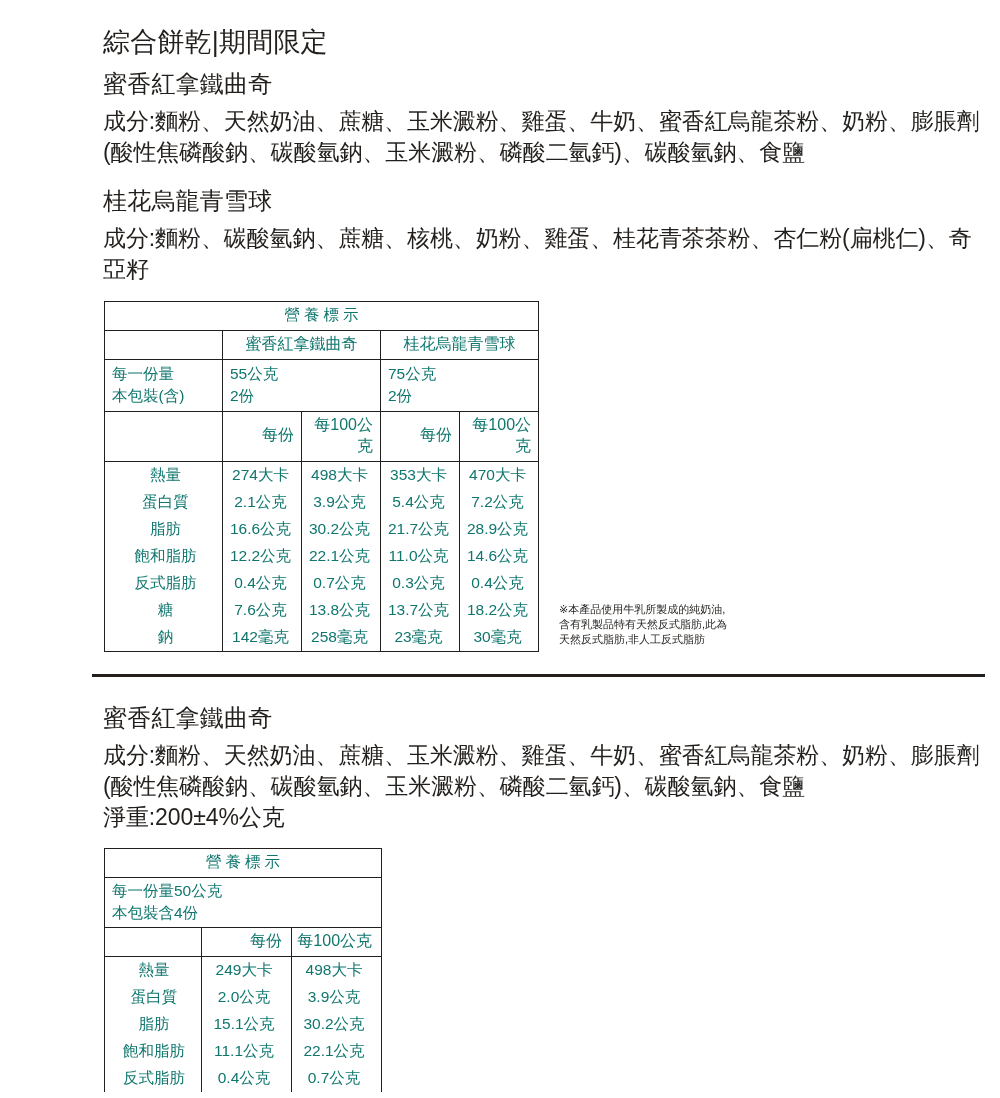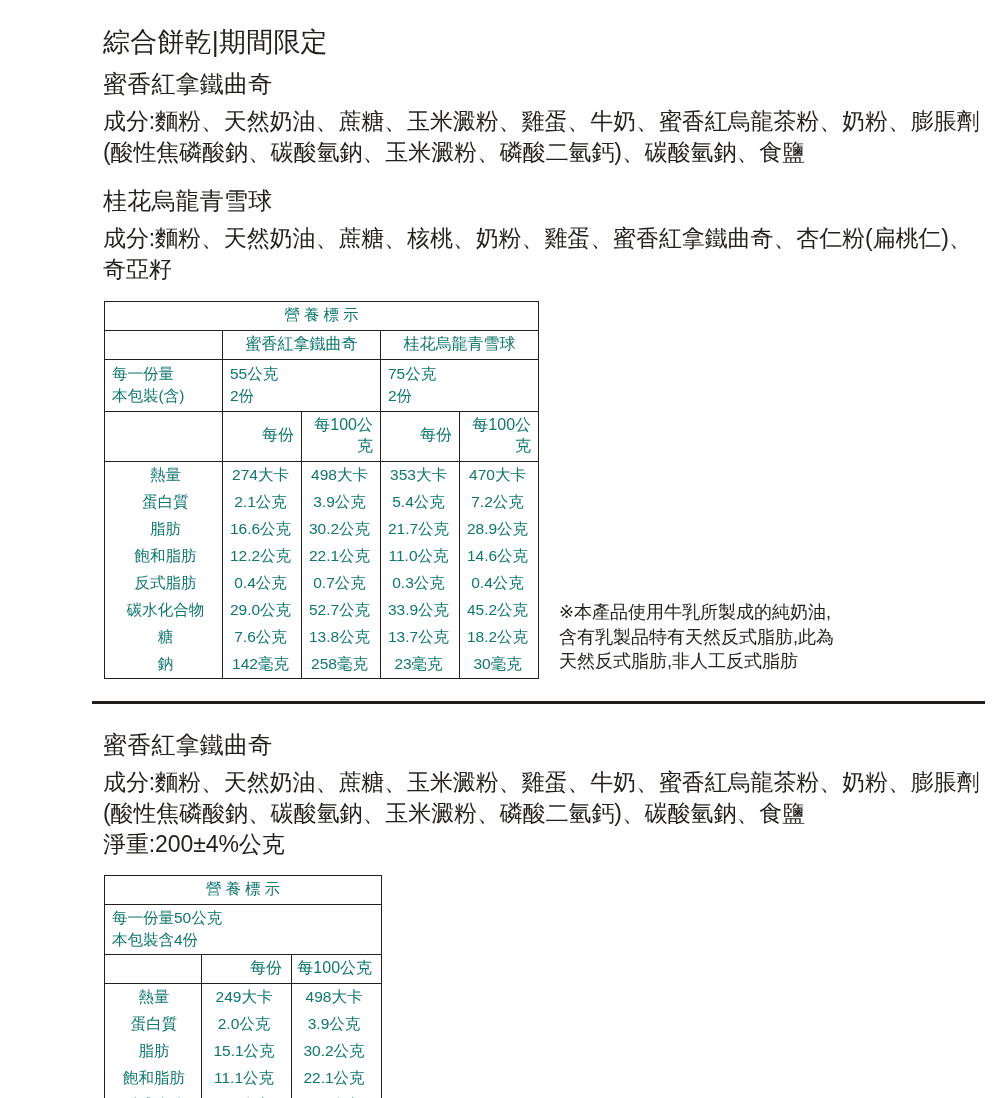--- a/index.html
+++ b/index.html
@@ -130,21 +130,21 @@
   #nut-table-2 col.c-lbl { width: 97px; }
   #nut-table-2 col.c-a1  { width: 90px; }
   #nut-table-2 col.c-a2  { width: 90px; }
   #nut-table-2 .serv { padding: 2px 20px 3px 7px; }
   #nut-table-2 .lbl  { padding: 3px 4px 3px 6px; }
   #nut-table-2 .val  { padding: 2px 9px 2px 4px; }
   #nut-table-2 .subhead { padding: 3px 9px 4px 4px; }
 
   
   .side-note {
-    font-size: 18px;
+    font-size: 11px;
     line-height: 1.36;
     color: #231f1c;
     white-space: pre-line;
     margin-left: 20px;
     margin-bottom: 5px;
   }
 
   .tbl1-offset { margin-top: 16px; }
   .tbl2-offset { margin-top: 16px; }
 </style>
@@ -156,21 +156,21 @@
   <div class="content">
 
     <div class="cat-title">綜合餅乾|期間限定</div>
 
     <div class="prod-title">蜜香紅拿鐵曲奇</div>
     <div class="body-text">成分:麵粉、天然奶油、蔗糖、玉米澱粉、雞蛋、牛奶、蜜香紅烏龍茶粉、奶粉、膨脹劑 (酸性焦磷酸鈉、碳酸氫鈉、玉米澱粉、磷酸二氫鈣)、碳酸氫鈉、食鹽</div>
 
     <div class="gap-md"></div>
 
     <div class="prod-title">桂花烏龍青雪球</div>
-    <div class="body-text">成分:麵粉、天然奶油、蔗糖、核桃、奶粉、雞蛋、蜜香紅拿鐵曲奇、杏仁粉(扁桃仁)、奇亞籽</div>
+    <div class="body-text">成分:麵粉、碳酸氫鈉、蔗糖、核桃、奶粉、雞蛋、桂花青茶茶粉、杏仁粉(扁桃仁)、奇亞籽</div>
 
     <div class="nut-wrap tbl1-offset">
 
       <table class="nut" id="nut-table-1">
         <colgroup>
           <col class="c-lbl">
             <col class="c-a1">
             <col class="c-a2">
             <col class="c-b1">
             <col class="c-b2">
@@ -226,27 +226,20 @@
             <td class="val">14.6公克</td>
           </tr>
           <tr class="data">
             <td class="lbl">反式脂肪</td>
             <td class="val">0.4公克</td>
             <td class="val">0.7公克</td>
             <td class="val">0.3公克</td>
             <td class="val">0.4公克</td>
           </tr>
           <tr class="data">
-            <td class="lbl">碳水化合物</td>
-            <td class="val">29.0公克</td>
-            <td class="val">52.7公克</td>
-            <td class="val">33.9公克</td>
-            <td class="val">45.2公克</td>
-          </tr>
-          <tr class="data">
             <td class="lbl">糖</td>
             <td class="val">7.6公克</td>
             <td class="val">13.8公克</td>
             <td class="val">13.7公克</td>
             <td class="val">18.2公克</td>
           </tr>
           <tr class="data data-last">
             <td class="lbl">鈉</td>
             <td class="val">142毫克</td>
             <td class="val">258毫克</td>

